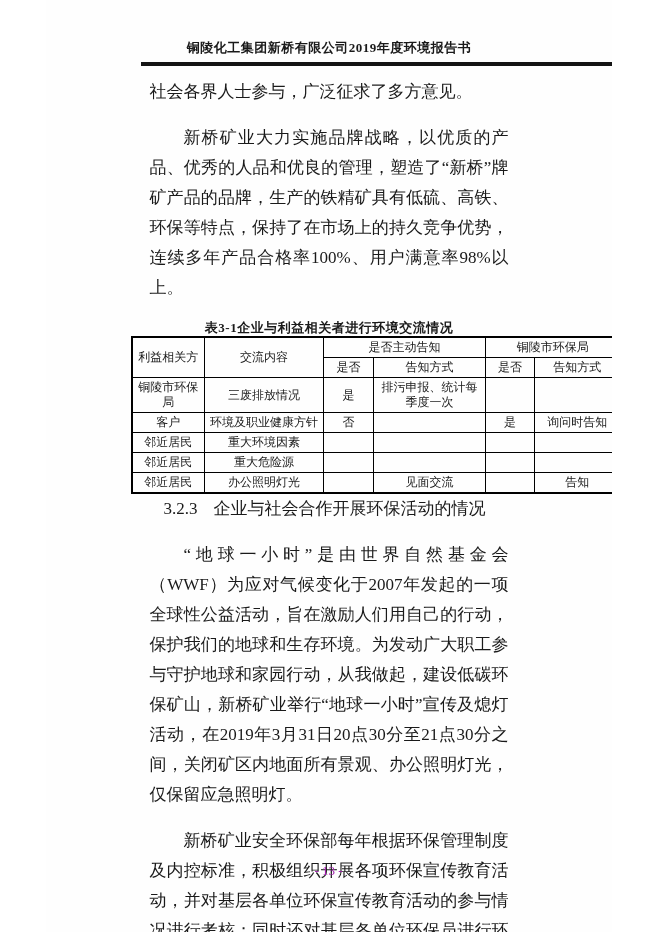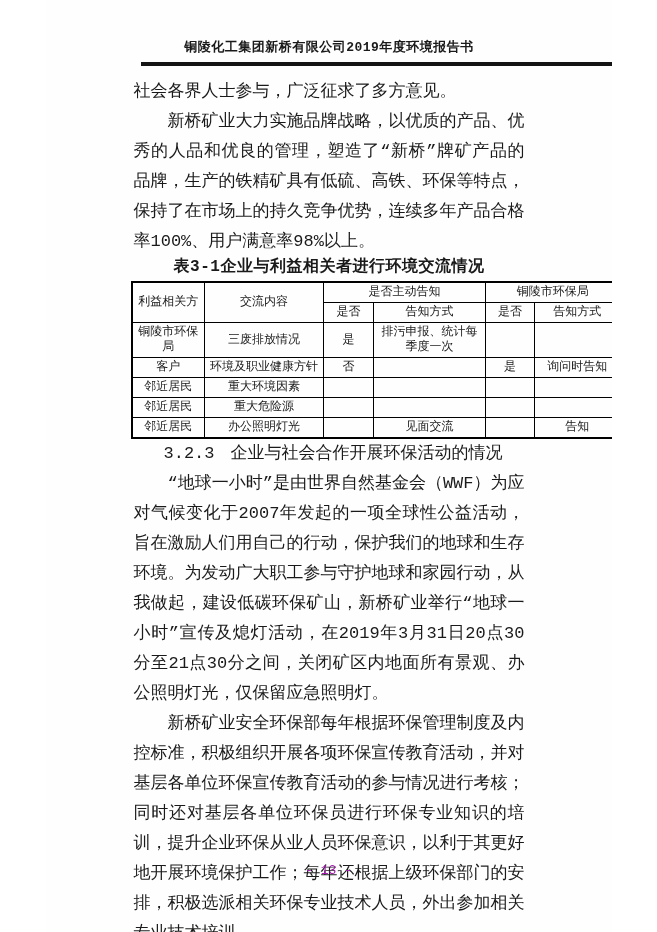--- a/index.html
+++ b/index.html
@@ -3,21 +3,21 @@
 <meta charset="utf-8">
 <style>
   html, body { margin: 0; padding: 0; background: #ffffff; }
   .page {
     position: relative;
     width: 566px;
     height: 932px;
     margin: 0 auto;
     background: #fefefe;
     color: #1a1a1a;
-    font-family: Liberation Mono, monospace;
+    font-family: Liberation Serif, serif;
     overflow: hidden;
     box-sizing: border-box;
     padding: 0 87px 0 88px;
   }
   .doc-header {
     margin-top: 40px;
     text-align: center;
     font-size: 13px;
     font-weight: 700;
     line-height: 16px;
@@ -28,33 +28,32 @@
     margin-left: 7px;
     width: 473px;
     height: 4px;
     background: #141414;
   }
   .body-text {
     font-size: 17px;
     line-height: 30px;
     text-align: justify;
   }
-  p.para { margin: 0; }
+  p.para { margin: 16px; }
   p.para-first { margin-top: 11px; }
   p.indent { text-indent: 2em; }
   .table-caption {
     margin-top: 2px;
     text-align: center;
-    font-size: 16px;
+    font-size: 13px;
     font-weight: 700;
     line-height: 17px;
     letter-spacing: 0.5px;
   }
   table.env-table {
-    margin-top: 5px;
     margin-left: -3px;
     width: 489px;
     border-collapse: collapse;
     border: 2px solid #000;
     table-layout: fixed;
     font-size: 12px;
   }
   table.env-table td {
     border: 1px solid #000;
     text-align: center;

